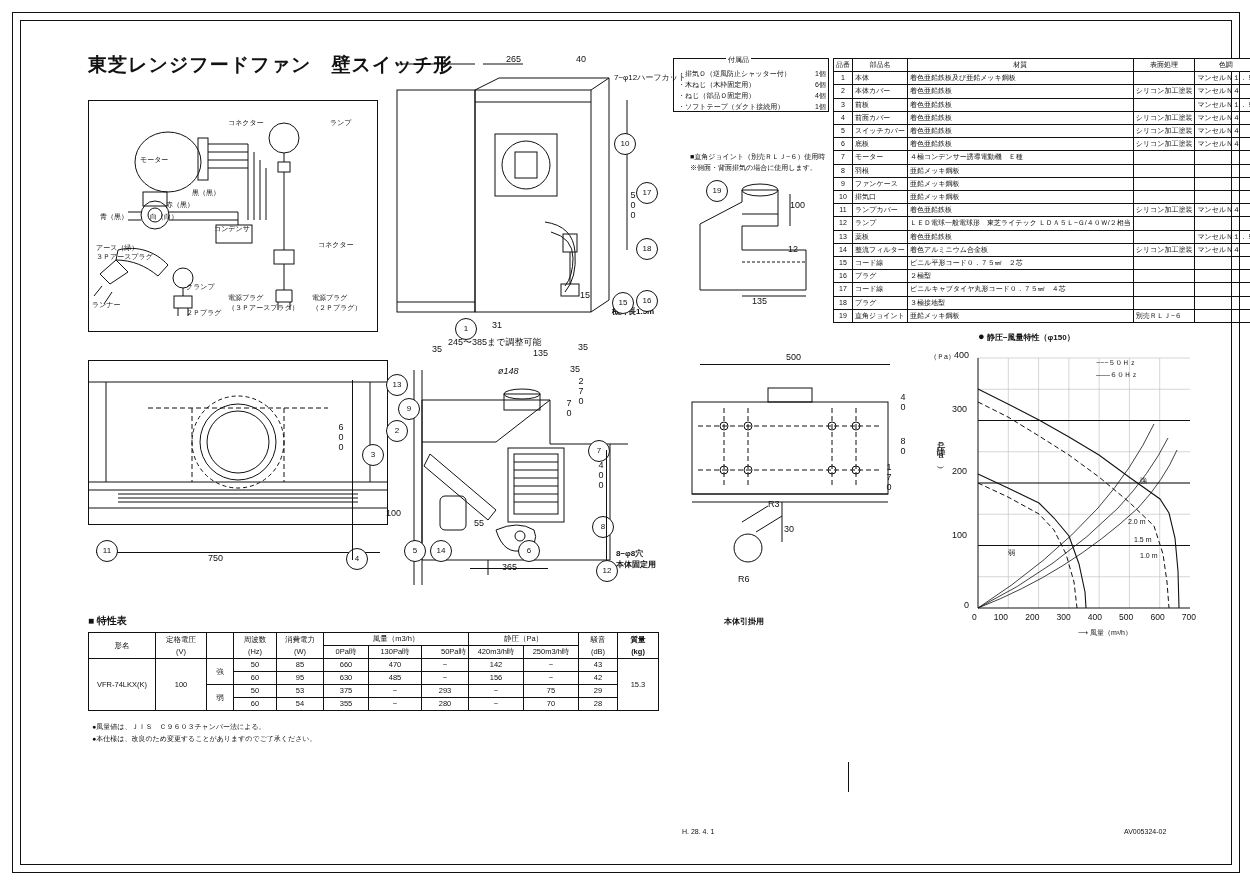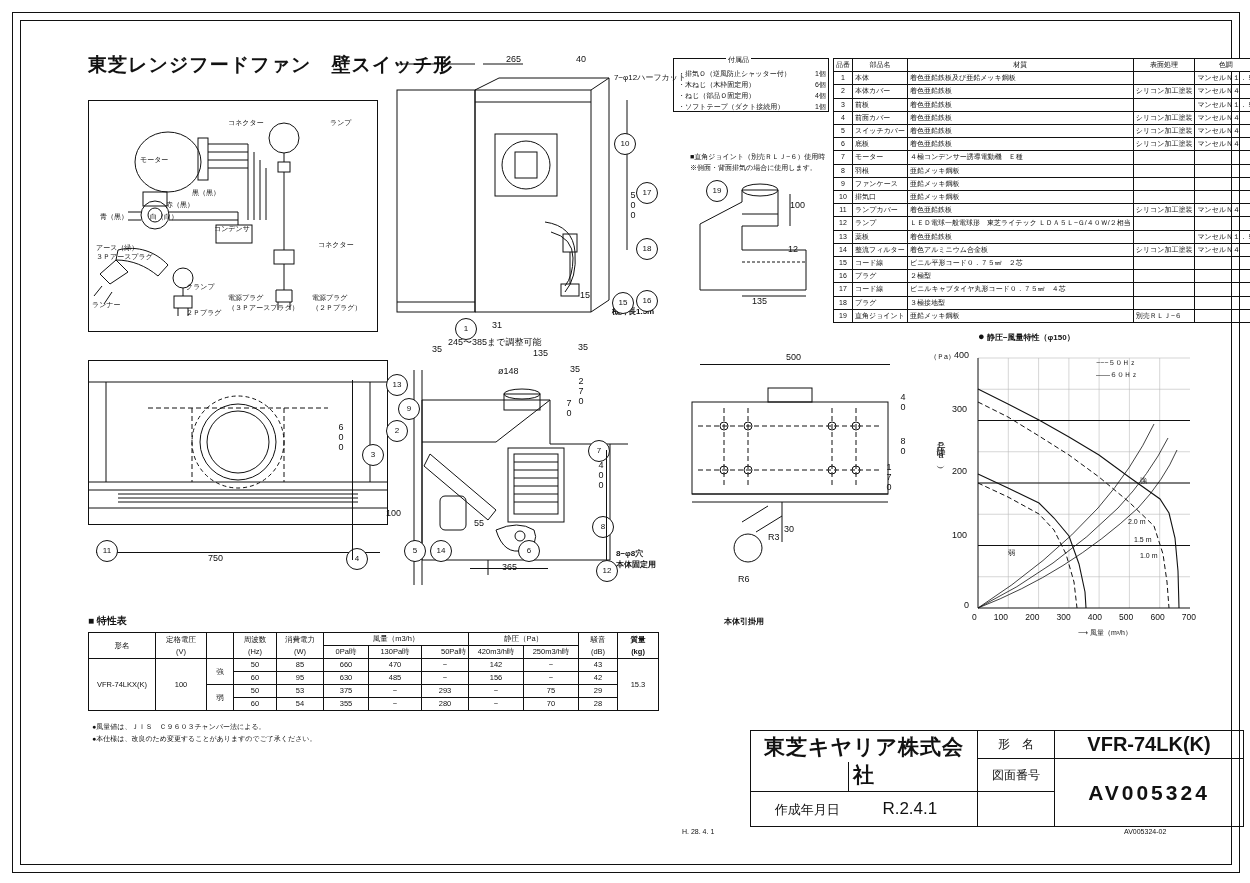--- a/index.html
+++ b/index.html
@@ -385,21 +385,21 @@
   <div class="circ" style="left:386px;top:420px;">2</div>
   <div class="circ" style="left:362px;top:444px;">3</div>
   <div class="circ" style="left:346px;top:548px;">4</div>
   <div class="circ" style="left:404px;top:540px;">5</div>
   <div class="circ" style="left:430px;top:540px;">14</div>
   <div class="circ" style="left:518px;top:540px;">6</div>
   <div class="circ" style="left:592px;top:516px;">8</div>
   <div class="circ" style="left:588px;top:440px;">7</div>
   <div class="circ" style="left:596px;top:560px;">12</div>
 
-  <div class="t dim" style="left:498px;top:366px;">ø148</div>
+  <div class="t dim" style="left:498px;top:366px;font-style:italic;">ø148</div>
   <div class="t dim vert" style="left:336px;top:422px;font-size:9px;">600</div>
   <div class="t dim vert" style="left:596px;top:460px;font-size:9px;">400</div>
   <div class="t dim vert" style="left:576px;top:376px;font-size:9px;">270</div>
   <div class="t dim vert" style="left:564px;top:398px;font-size:9px;">70</div>
   <div class="t dim" style="left:386px;top:508px;">100</div>
   <div class="t dim" style="left:474px;top:518px;">55</div>
   <div class="t dim" style="left:502px;top:562px;">365</div>
   <div class="t dim" style="left:570px;top:364px;">35</div>
   <div class="t dim" style="left:580px;top:290px;">15</div>
   <div class="t sm" style="left:616px;top:548px;font-weight:bold;white-space:pre-line;">8−φ8穴
@@ -437,21 +437,21 @@
     <path d="M52 148 L78 132" stroke="#111"></path>
     <path d="M66 158 L92 142" stroke="#111"></path>
     <line x1="92" y1="128" x2="92" y2="168" stroke="#111"></line>
   </svg>
   <div class="lnH" style="left:700px;top:364px;width:190px;"></div>
   <div class="t dim" style="left:786px;top:352px;">500</div>
   <div class="t dim vert" style="left:898px;top:392px;font-size:9px;">40</div>
   <div class="t dim vert" style="left:898px;top:436px;font-size:9px;">80</div>
   <div class="t dim vert" style="left:884px;top:462px;font-size:9px;">170</div>
   <div class="t dim" style="left:738px;top:574px;">R6</div>
-  <div class="t dim" style="left:768px;top:532px;">R3</div>
+  <div class="t dim" style="left:768px;top:499px;">R3</div>
   <div class="t dim" style="left:784px;top:524px;">30</div>
   <div class="t sm" style="left:724px;top:616px;font-weight:bold;">本体引掛用</div>
 
   <div class="t sm" style="left:978px;top:330px;font-weight:bold;">
     <span style="font-size:11px;">●</span>
     <span>静圧−風量特性（φ150）</span>
   </div>
   <div class="t xs" style="left:930px;top:352px;">（Ｐa）</div>
   <div class="t dim" style="left:954px;top:350px;">400</div>
   <div class="abs" style="left:978px;top:358px;width:212px;height:250px;">
@@ -594,39 +594,17 @@
             <td>70</td>
             <td>28</td>
           </tr>
         </tbody>
     </table>
   </div>
 
   <div class="t xs" style="left:92px;top:722px;">●風量値は、ＪＩＳ　Ｃ９６０３チャンバー法による。</div>
   <div class="t xs" style="left:92px;top:734px;">●本仕様は、改良のため変更することがありますのでご了承ください。</div>
 
-  <div class="abs" style="left:750px;top:730px;">
-    <table class="titleblock" style="font-size:12px;border-collapse:collapse;">
-      <tbody>
-          <tr>
-        <td rowspan="2" style="width:214px;height:32px;text-align:center;font-size:21px;font-weight:bold;letter-spacing:1px;">東芝キヤリア株式会社</td>
-        <td style="width:64px;text-align:center;font-size:12px;">形　名</td>
-        <td style="width:176px;text-align:center;font-size:20px;font-weight:bold;">VFR-74LK(K)</td>
-      </tr>
-      <tr>
-        <td style="text-align:center;font-size:12px;">図面番号</td>
-        <td rowspan="2" style="text-align:center;font-size:21px;font-weight:bold;letter-spacing:3px;">AV005324</td>
-      </tr>
-      <tr>
-        <td style="width:214px;height:30px;text-align:center;font-size:13px;">
-          <span style="display:inline-block;width:88px;">作成年月日</span>
-          <span style="display:inline-block;width:110px;font-size:17px;">R.2.4.1</span>
-        </td>
-        <td></td>
-      </tr>
-    </tbody>
-      </table>
-  </div>
   <div class="lnV" style="left:848px;top:762px;height:30px;"></div>
 
   <div class="t xs" style="left:682px;top:828px;">H. 28. 4. 1</div>
   <div class="t xs" style="left:1124px;top:828px;">AV005324-02</div>
 </div>
 
 </body></html>

